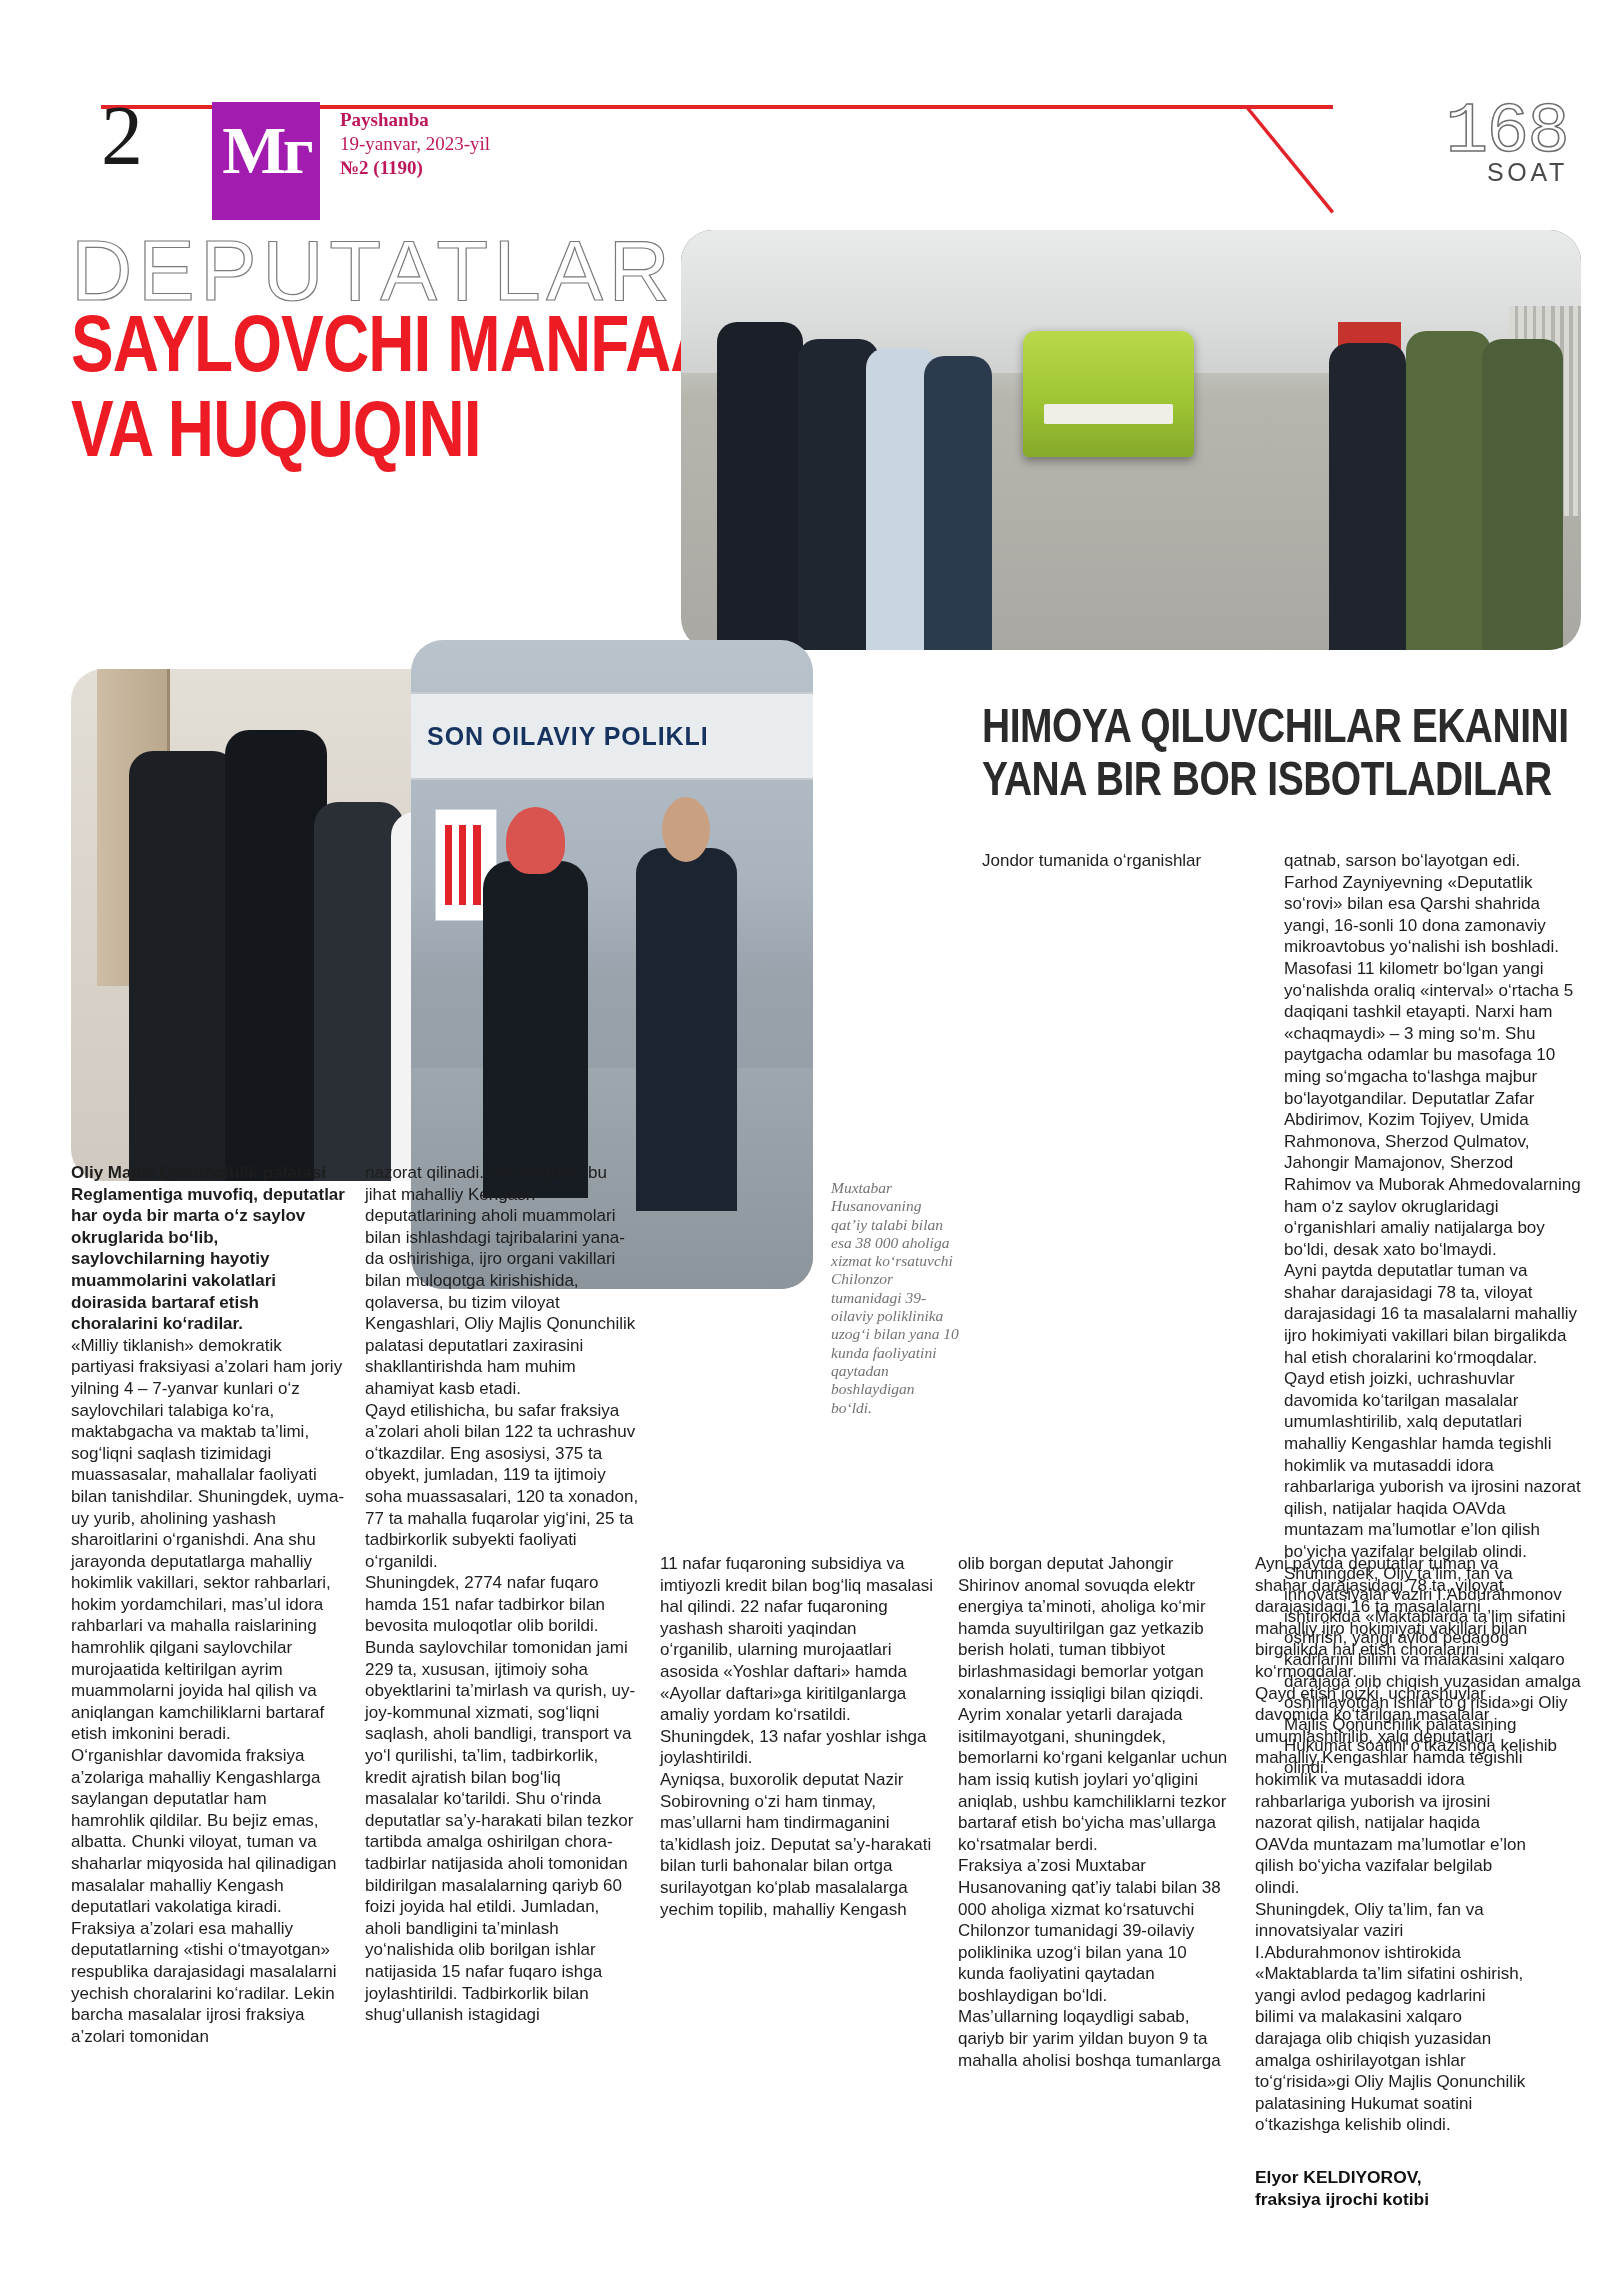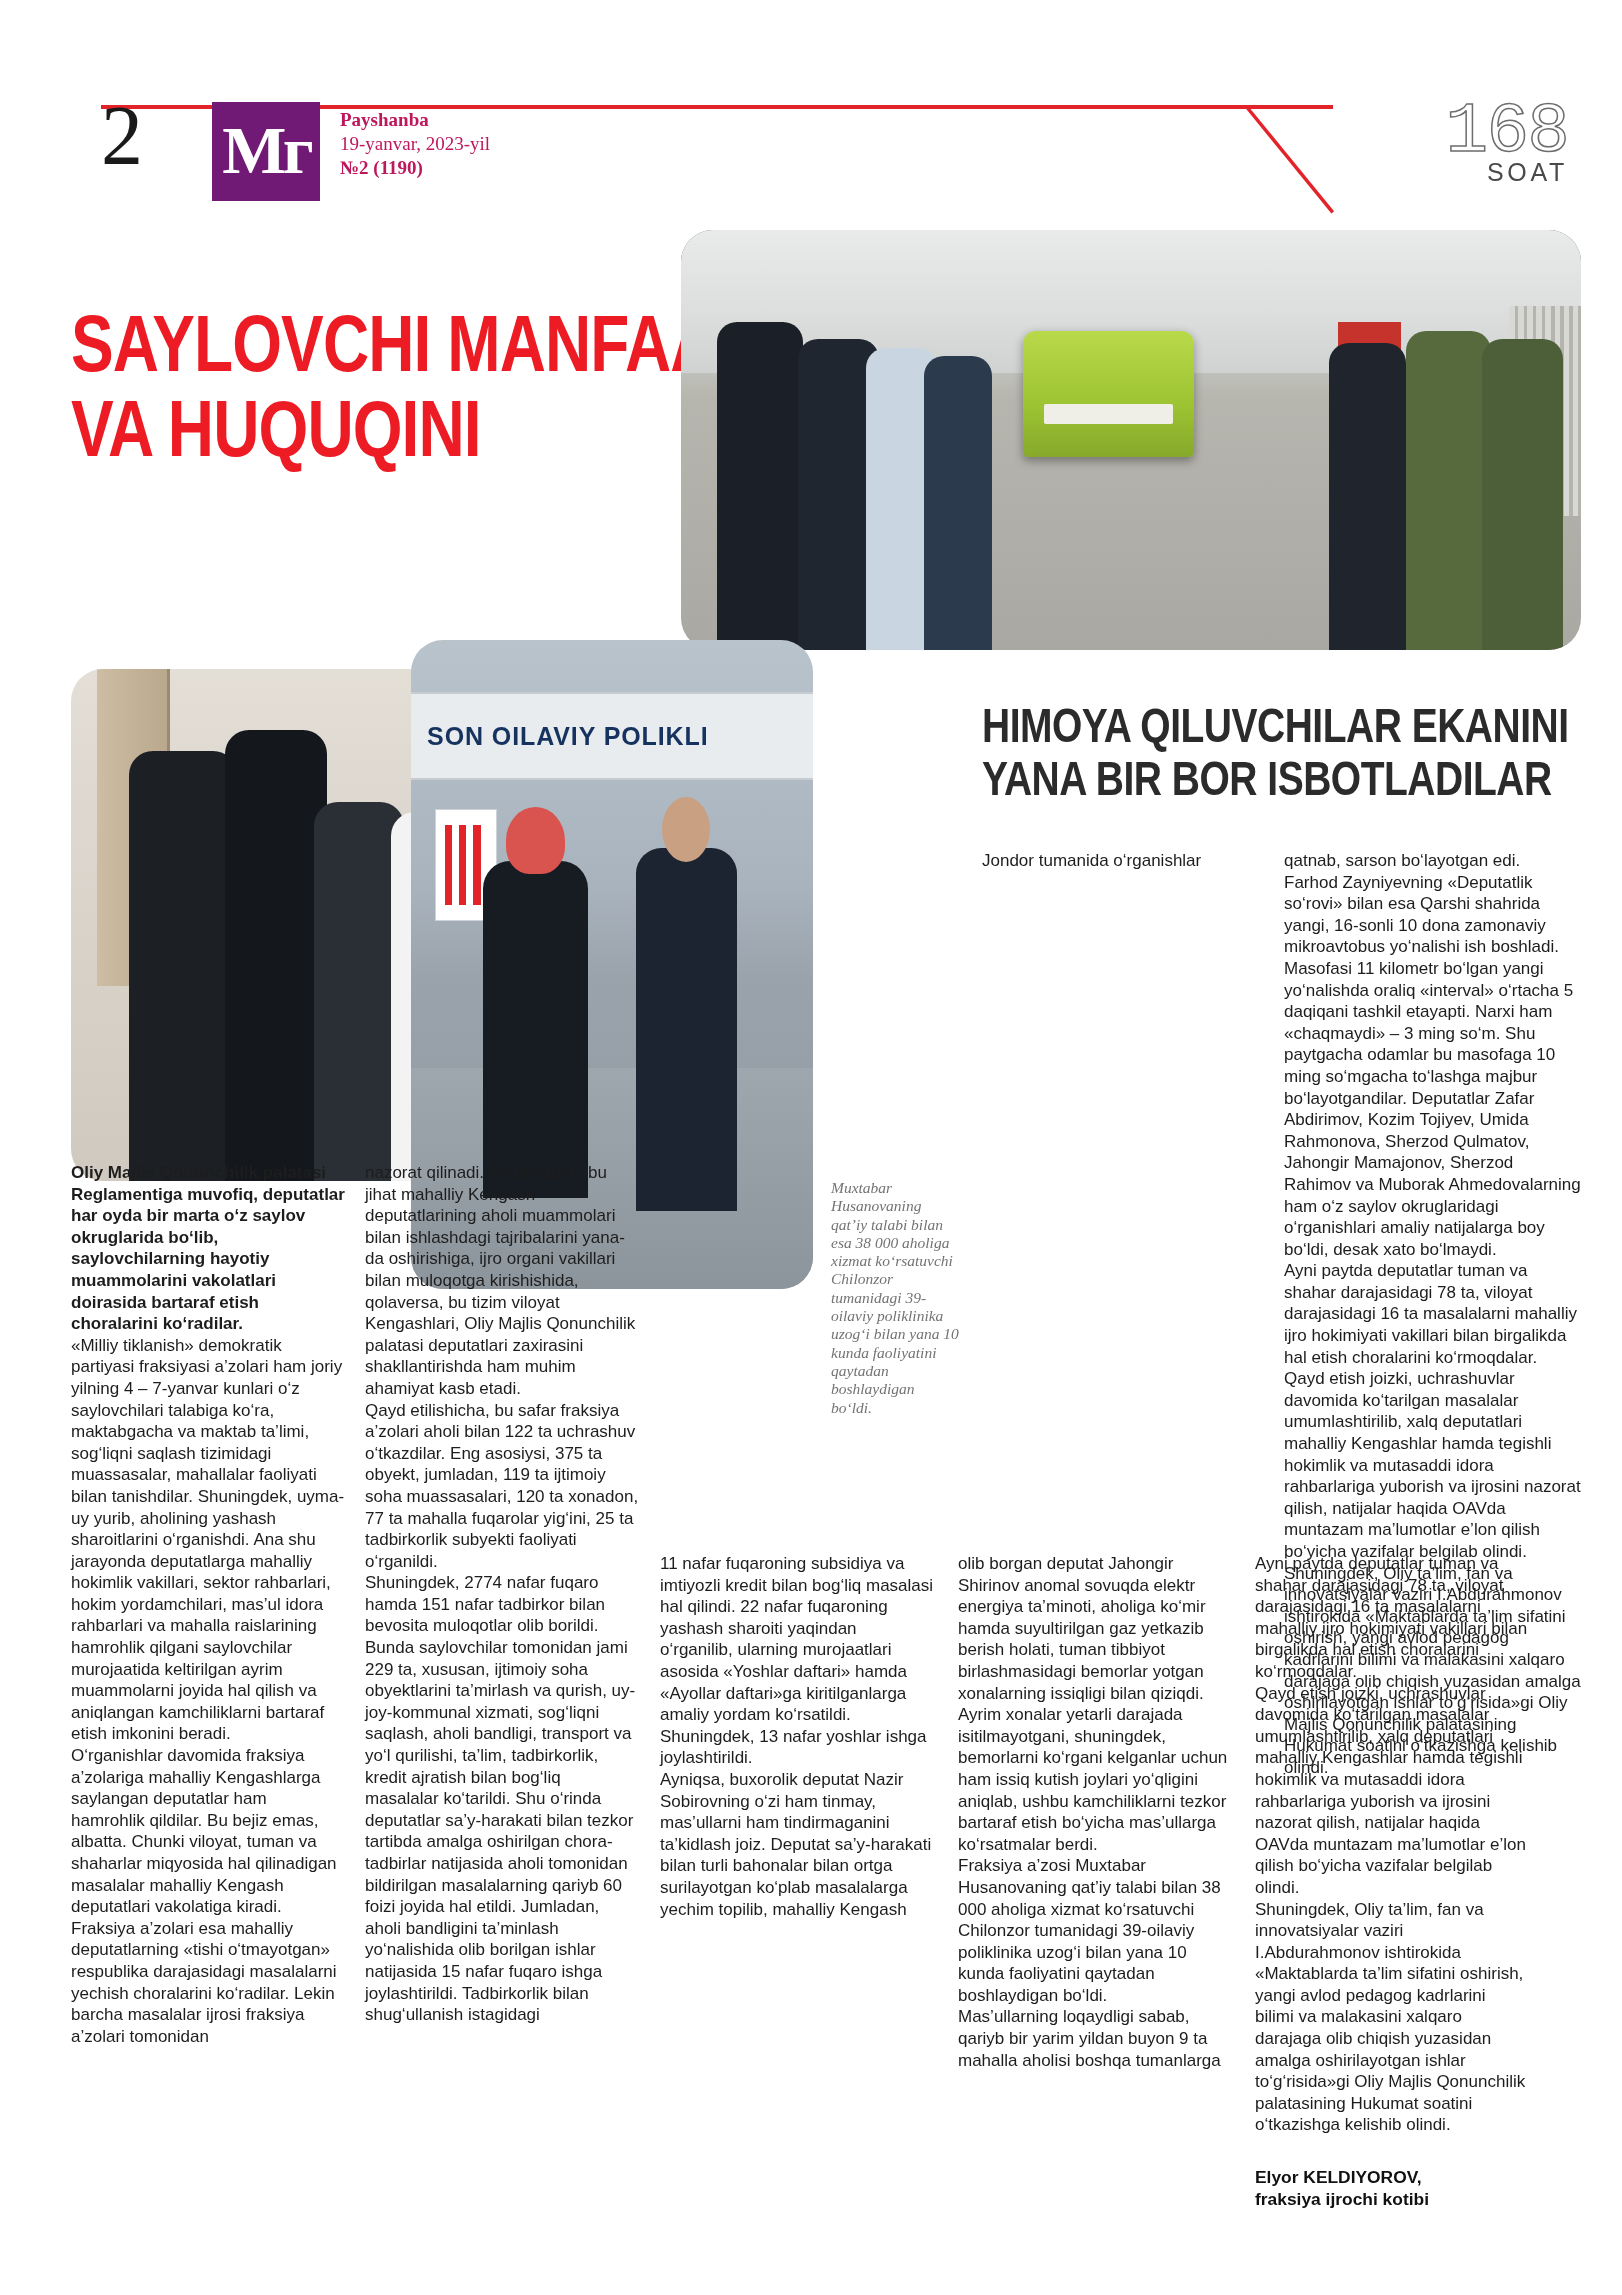--- a/index.html
+++ b/index.html
@@ -9,21 +9,21 @@
     overflow:hidden;
   }
 
   
   .masthead{position:absolute;left:0;top:0;width:1623px;height:210px;}
   .folio-num{
     position:absolute;left:101px;top:94px;font-family:"Liberation Serif",serif;
     font-size:84px;line-height:84px;color:#1a1a1a;font-weight:400;
   }
   .logo-box{
-    position:absolute;left:212px;top:102px;width:108px;height:99px;background:#701a75;
+    position:absolute;left:212px;top:102px;width:108px;height:118px;background:#a21caf;
   }
   .logo-glyph{
     position:absolute;left:0;top:0;width:108px;height:96px;color:#fff;
     font-family:"Liberation Serif",serif;font-weight:700;font-size:68px;
     letter-spacing:-3.7px;display:flex;align-items:center;justify-content:center;
     line-height:1;
   }
   .mast-date{
     position:absolute;left:340px;top:108px;font-family:"Liberation Serif",serif;
     font-size:19px;line-height:24px;color:#be185d;
@@ -202,20 +202,21 @@
     <svg class="rule-diag" width="183" height="114" viewBox="0 0 200 125">
       <path d="M0 2 L98 122" stroke="#e3232a" stroke-width="4" fill="none"></path>
     </svg>
 
     <div class="brand-168">
       <span class="big">168</span>
       <span class="small">SOAT</span>
     </div>
   </div>
 
+  <div class="kicker-outline">DEPUTATLAR</div>
   <div class="head-red l1">SAYLOVCHI MANFAATI</div>
   <div class="head-red l2">VA HUQUQINI</div>
 
   <div class="ph" id="photo-main">
     <div class="roof"></div>
     <div class="wall"></div>
     <div class="fence"></div>
     <div class="crate"></div>
     <div class="car"></div>
     <div class="fig f1"></div>

